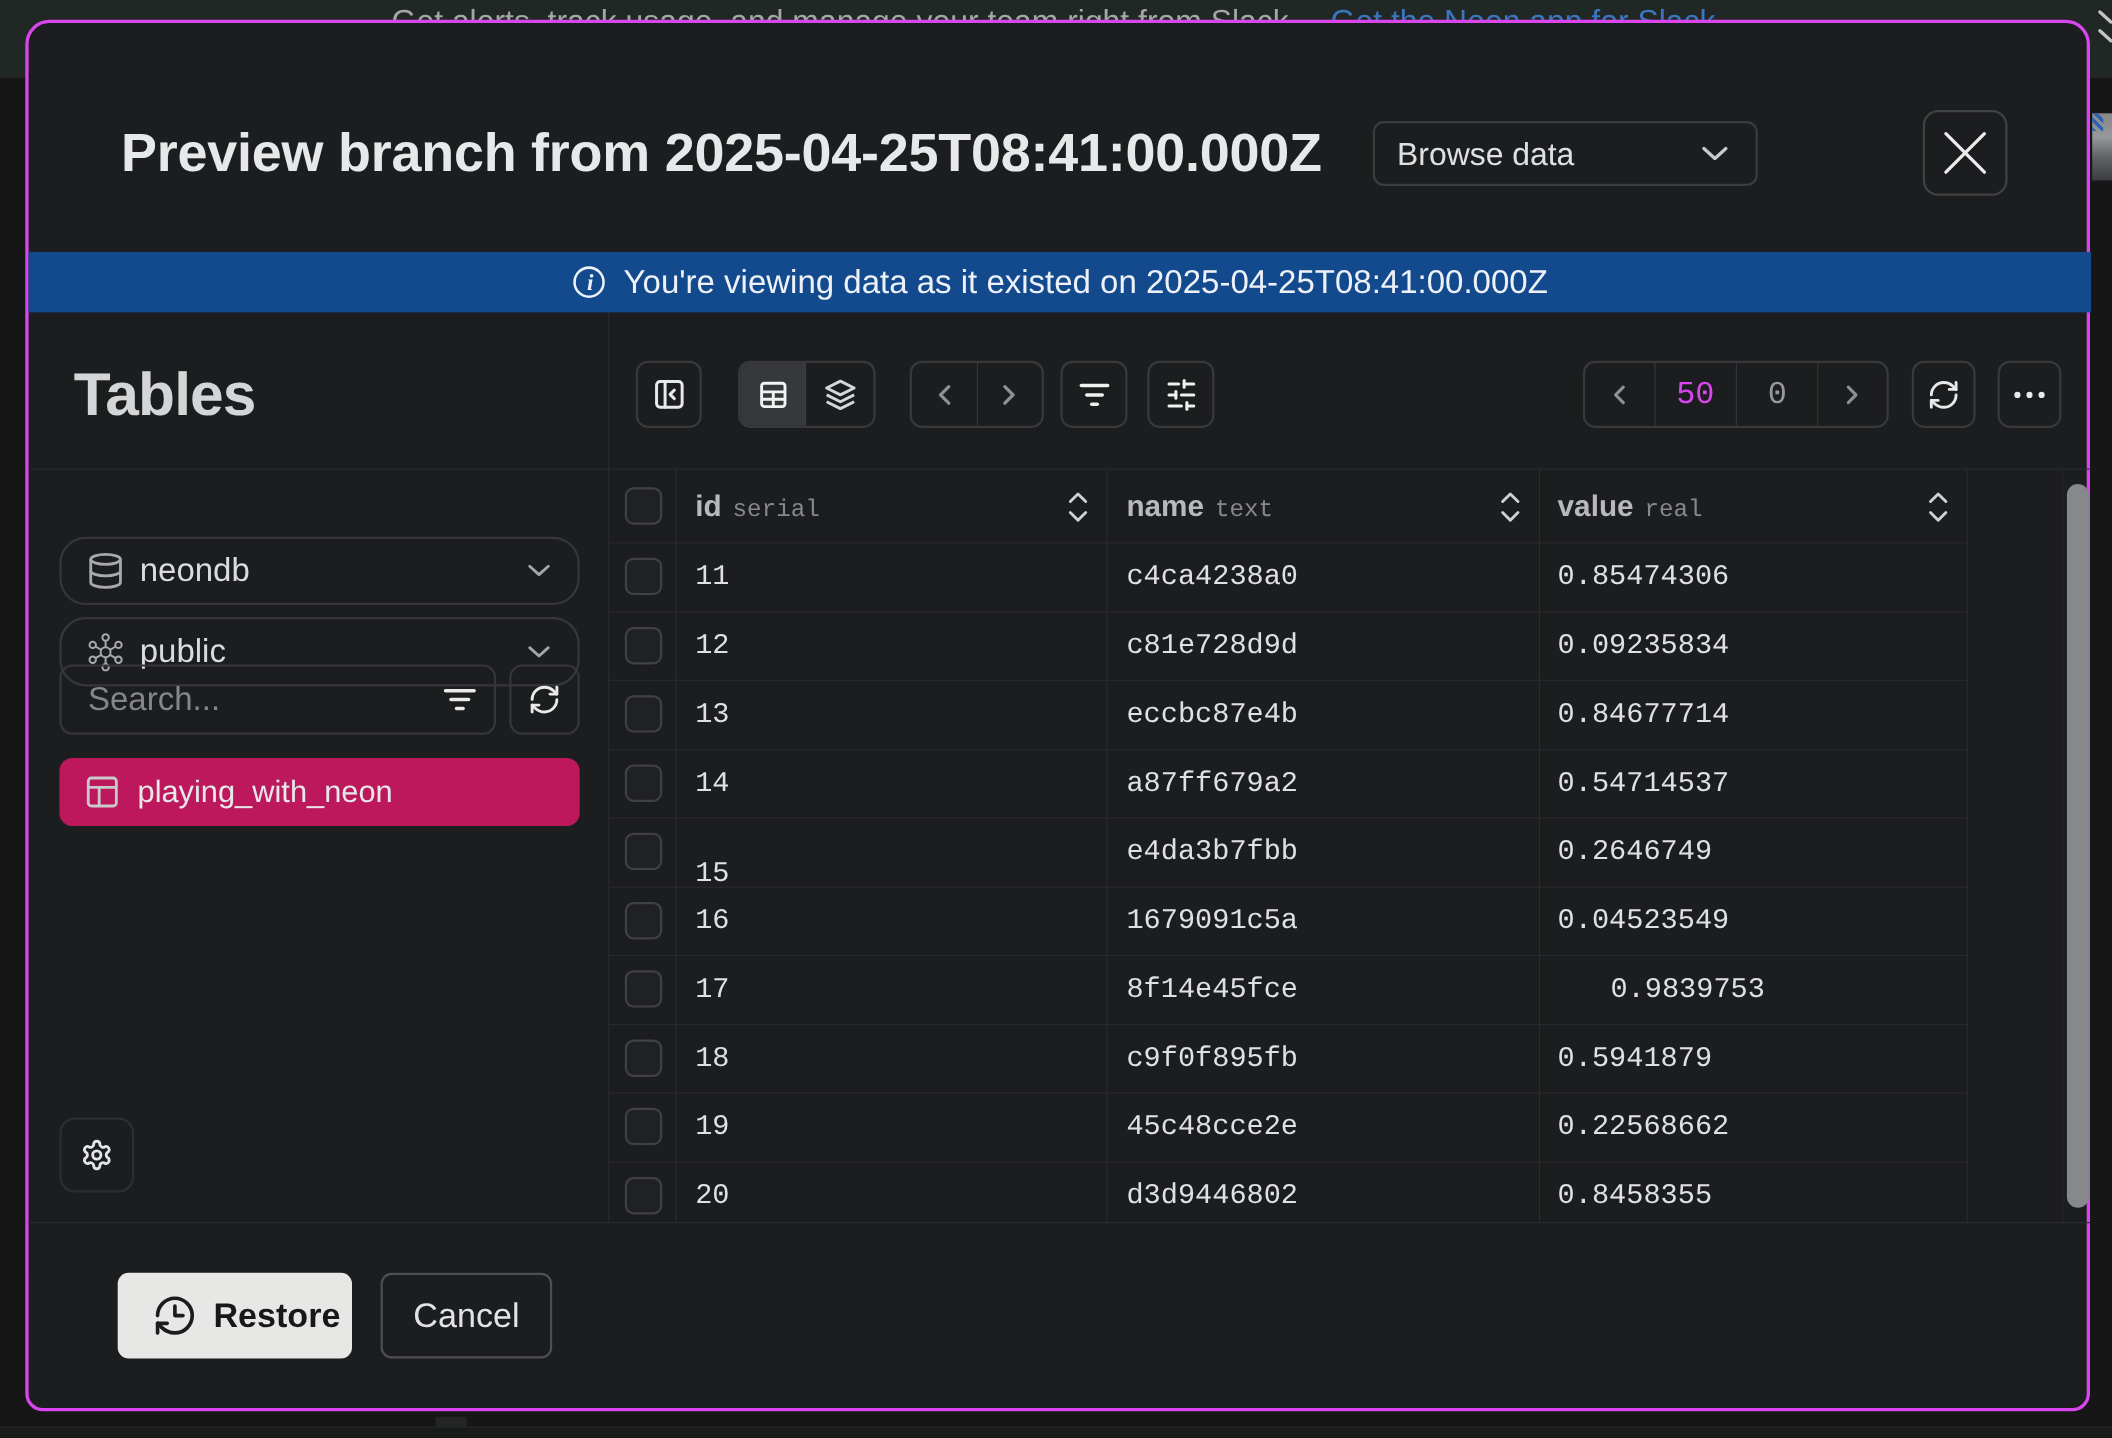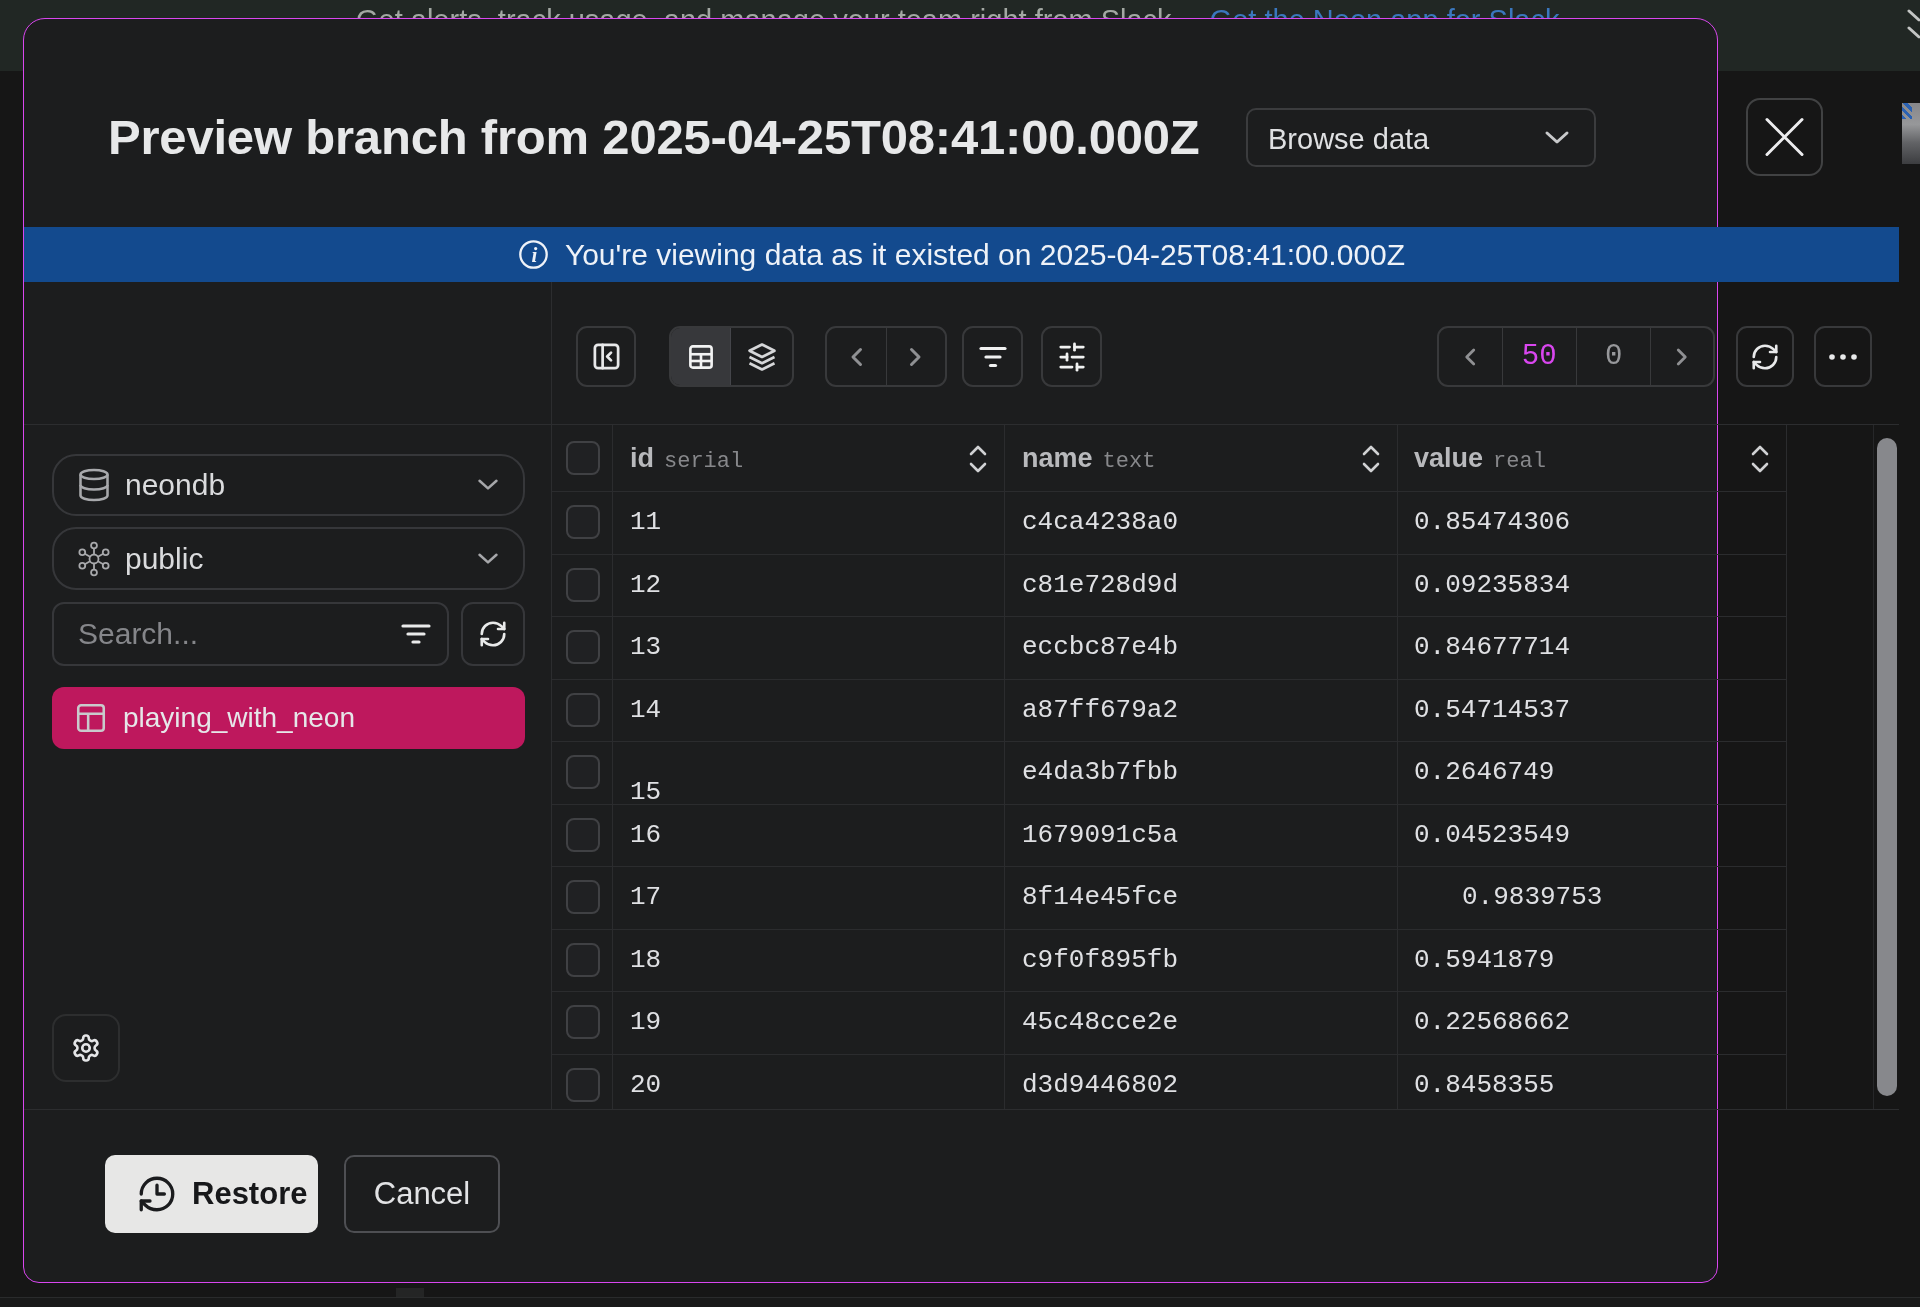--- a/index.html
+++ b/index.html
@@ -11,37 +11,37 @@
   .striptext .lnk { color:#3a77bd; margin-left:30px; }
   .botstrip { left:0; top:1283px; width:1920px; height:24px; background:#161616; }
   .botrect { left:396px; top:1288px; width:28px; height:9px; background:#242525; }
   .botline { left:0; top:1297px; width:1920px; height:1px; background:#2a2b2c; }
   .botlow { left:0; top:1298px; width:1920px; height:9px; background:#191a1a; }
   .avatar { left:1902px; top:103px; width:18px; height:61px;
     background:linear-gradient(180deg,#87878a 0%,#97989a 35%,#626366 65%,#3c3d40 100%); }
   .avablue { left:1902px; top:103px; width:10px; height:16px;
     background:repeating-linear-gradient(45deg,#2a62b4 0 3px,transparent 3px 6px); }
 
-  .modal { left:23px; top:18px; width:1695px; height:1265px; background:#1c1d1e;
-    border:1px solid #d946ef; border-radius:22px 22px 16px 16px; }
+  .modal { left:23px; top:18px; width:1877px; height:1265px; background:#1c1d1e;
+    border:3px solid #d946ef; border-radius:22px 22px 16px 16px; }
   .m { position:absolute; }
   .title { left:84px; top:90px; font-size:49px; font-weight:700; color:#e7e8e9; letter-spacing:-0.2px; }
   .browse { left:1222px; top:89px; width:350px; height:59px; border:2px solid #3b3c3e; border-radius:10px; }
   .browse .txt { position:absolute; left:20px; top:13px; font-size:29px; color:#dfe0e2; }
   .closebtn { left:1722px; top:79px; width:77px; height:78px; border:2px solid #414243; border-radius:14px; }
 
   .banner { left:0px; top:208px; width:1875px; height:55px; background:#134a8e;
     display:flex; align-items:center; justify-content:center; }
   .banner .btxt { font-size:30px; color:#eef2f8; margin-left:16px; }
 
   .sdivider { left:527px; top:263px; width:1px; height:827px; background:#2c2d2f; }
   .tables { left:41px; top:305px; font-size:55px; font-weight:700; color:#d4d5d6; letter-spacing:-0.8px; }
   .hdivider { left:0px; top:405px; width:1875px; height:1px; background:#2c2d2f; }
 
-  .sel { left:28px; width:473px; border:2px solid #36373a; border-radius:24px; }
+  .sel { left:28px; width:473px; border:2px solid #36373a; border-radius:24px;margin-top:32px; }
   .sel .stxt { position:absolute; left:71px; top:50%; transform:translateY(-50%); font-size:30px; color:#dadbdd; }
   .sicon { position:absolute; left:22px; top:50%; transform:translateY(-50%); }
   .schev { position:absolute; right:24px; top:50%; transform:translateY(-50%); }
   .sel1 { top:435px; height:62px; }
   .sel2 { top:508px; height:63px; }
   .search { left:28px; top:583px; width:397px; height:64px; border:2px solid #36373a; border-radius:12px; }
   .search .ph { position:absolute; left:24px; top:50%; transform:translateY(-50%); font-size:30px; color:#85868a; }
   .refbtn { left:437px; top:583px; width:64px; height:64px; border:2px solid #36373a; border-radius:12px;
     display:flex; align-items:center; justify-content:center; }
   .titem { left:28px; top:668px; width:473px; height:62px; background:#be185d; border-radius:12px; }
@@ -103,20 +103,21 @@
 
     <div class="m banner">
       <svg width="31" height="31" viewBox="0 0 31 31">
         <circle cx="15.5" cy="15.5" r="13.2" fill="none" stroke="#eef2f8" stroke-width="2.3"></circle>
         <text x="16.5" y="23" font-family="Liberation Serif,serif" font-style="italic" font-weight="600" font-size="21" fill="#eef2f8" text-anchor="middle">i</text>
       </svg>
       <span class="btxt">You're viewing data as it existed on 2025-04-25T08:41:00.000Z</span>
     </div>
 
     <div class="m sdivider"></div>
+    <div class="m tables">Tables</div>
     <div class="m hdivider"></div>
 
     <div class="m sel sel1">
       <svg class="sicon" width="36" height="38" viewBox="0 0 24 24">
         <ellipse cx="12" cy="5" rx="9" ry="3" fill="none" stroke="#a8a9ac" stroke-width="1.7"></ellipse>
         <path d="M3 5v14a9 3 0 0 0 18 0V5" fill="none" stroke="#a8a9ac" stroke-width="1.7"></path>
         <path d="M3 12a9 3 0 0 0 18 0" fill="none" stroke="#a8a9ac" stroke-width="1.7"></path>
       </svg>
       <span class="stxt">neondb</span>
       <svg class="schev" width="22" height="14" viewBox="0 0 26 16">

